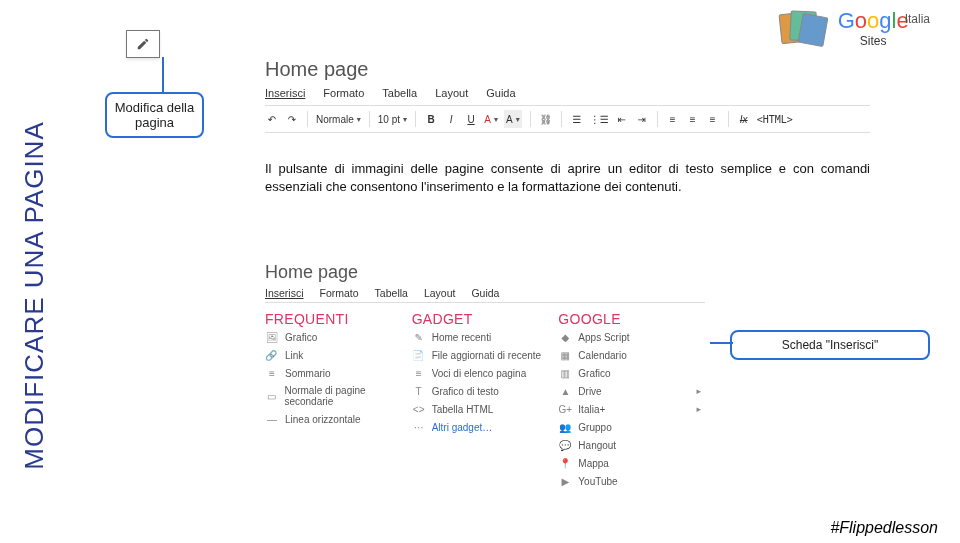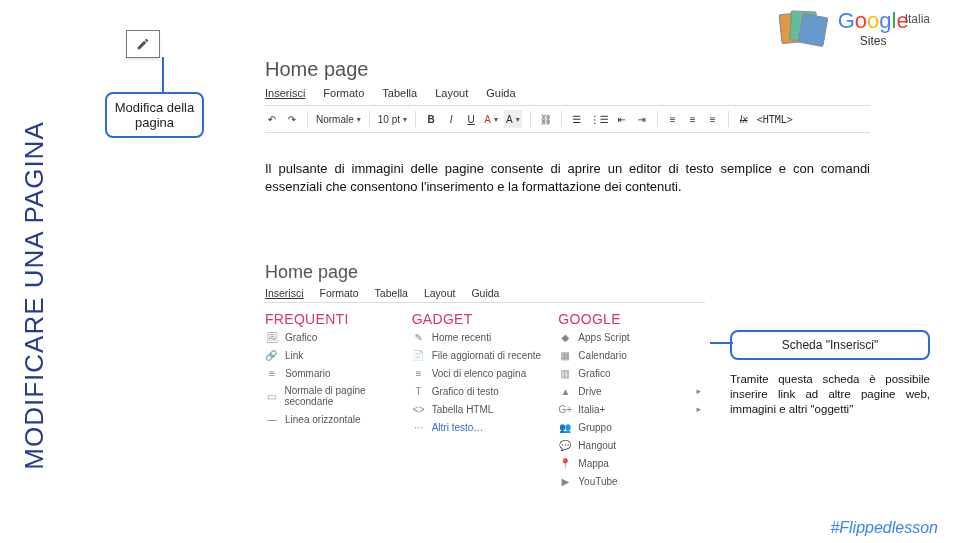--- a/index.html
+++ b/index.html
@@ -30,21 +30,21 @@
     .grid { display:flex; }
     .col { flex:1; display:flex; flex-direction:column; gap:6px; font-size:10px; color:#555;}
     .item { display:flex; align-items:center; gap:6px; position:relative;}
     .item .ic { width:14px; height:12px; display:inline-flex; align-items:center; justify-content:center; color:#888; font-size:10px;}
     .item .tri { position:absolute; right:4px; color:#888; font-size:9px;}
     .item.altri { color:#2a6dd4;}
     .callout2 { position:absolute; left:730px; top:330px; width:200px; }
     .callout2 .box { border:2px solid #2a6dd4; border-radius:8px; padding:6px 8px; text-align:center; font-size:12px; color:#222;}
     .callout2-line { position:absolute; left:710px; top:342px; width:23px; height:2px; background:#2a6dd4;}
     .callout2-text { margin-top:12px; font-size:11.5px; color:#111; text-align:justify; line-height:1.3;}
-    .footer { position:absolute; right:22px; bottom:6px; font-style:italic; font-size:16px; color:#3b82f6;}
+    .footer { position:absolute; right:22px; bottom:6px; font-style:italic; font-size:16px; color:#000000;}
     .top-right { position:absolute; right:30px; top:8px; display:flex; align-items:center; gap:10px;}
     .top-right .sites-icon { width:48px; height:38px; position:relative;}
     .top-right .sites-icon .pg { position:absolute; width:26px; height:30px; border:1px solid #888; border-radius:2px;}
     .top-right .sites-icon .pg.a { background:#d94; left:0; top:4px; transform:rotate(-6deg);}
     .top-right .sites-icon .pg.b { background:#6b9; left:10px; top:2px; transform:rotate(3deg);}
     .top-right .sites-icon .pg.c { background:#69c; left:20px; top:6px; transform:rotate(10deg);}
     .top-right .glabel { display:flex; flex-direction:column; align-items:center;}
     .top-right .glogo { font-size:22px; font-weight:500;}
     .top-right .glogo .b { color:#4285F4;} .top-right .glogo .r{color:#EA4335;} .top-right .glogo .y{color:#FBBC05;} .top-right .glogo .g{color:#34A853;}
     .top-right .sub { font-size:12px; color:#333; font-weight:500;}
@@ -179,21 +179,21 @@
         <div class="item">
           <span class="ic">T</span>
           <span>Grafico di testo</span>
         </div>
         <div class="item">
           <span class="ic">&lt;&gt;</span>
           <span>Tabella HTML</span>
         </div>
         <div class="item altri">
           <span class="ic">···</span>
-          <span>Altri testo…</span>
+          <span>Altri gadget…</span>
         </div>
       </div>
     <div class="col" id="col3">
         <div class="item">
           <span class="ic">◆</span>
           <span>Apps Script</span>
         </div>
         <div class="item">
           <span class="ic">▦</span>
           <span>Calendario</span>
@@ -228,16 +228,15 @@
           <span class="ic">▶</span>
           <span>YouTube</span>
         </div>
       </div>
   </div>
 </div>
 
 <div class="callout2-line"></div>
 <div class="callout2">
   <div class="box">Scheda "Inserisci"</div>
-  <div class="callout2-text">Tramite questa scheda è possibile inserire link ad altre pagine web, immagini e altri "oggetti"</div>
 </div>
 
 <div class="footer">#Flippedlesson</div>
 
 </body></html>

